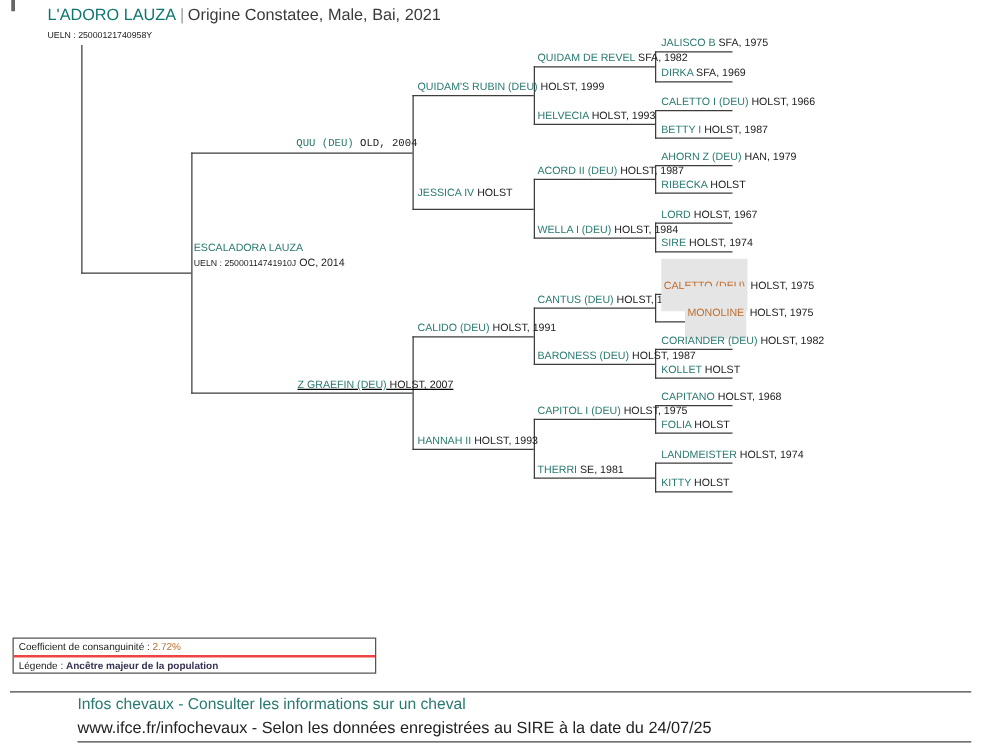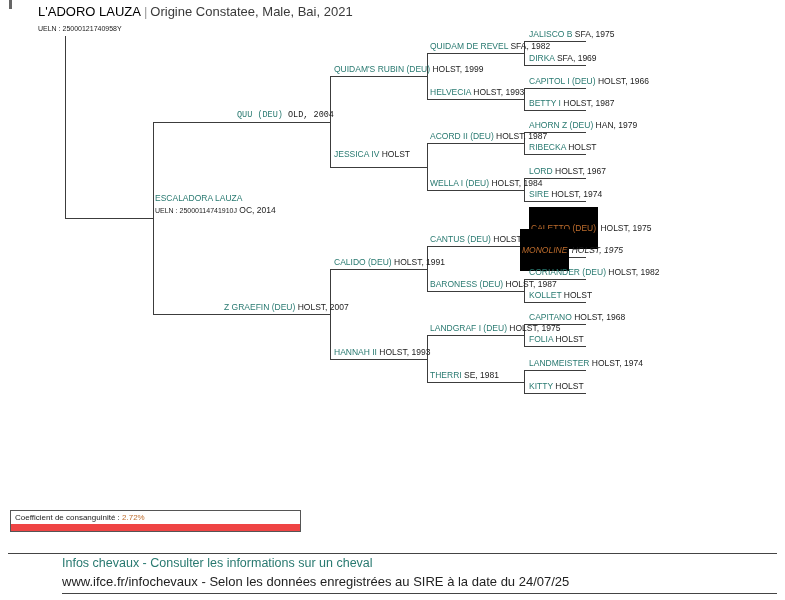--- a/index.html
+++ b/index.html
@@ -2,37 +2,37 @@
 <html><head>
 <meta charset="utf-8">
 <style>
   * { margin:0; padding:0; box-sizing:border-box; }
   html,body { width:785px; height:600px; background:#ffffff; overflow:hidden; }
   body { position:relative; font-family:"Liberation Sans", sans-serif; }
 
   .corner-mark { position:absolute; left:9px; top:0; width:3px; height:9px; background:#666; }
 
   .title { position:absolute; left:38px; top:4px; font-size:13px; color:#3a3a3a; white-space:nowrap; }
-  .t-name { color:#000000; }
+  .t-name { color:#0f766e; }
   .t-sep  { color:#9a9a9a; padding:0 3px; }
   .ueln-top { position:absolute; left:38px; top:25px; font-size:7px; color:#222; }
 
   
   #tree { position:absolute; left:0; top:0; width:785px; height:430px; }
   .hline { position:absolute; height:1px; background:#3c3c3c; }
   .vline { position:absolute; width:1px;  background:#3c3c3c; }
   .nlabel { position:absolute; white-space:nowrap; font-size:8.5px; line-height:12px; }
   .hname { color:#287970; }
-  .hname.hl { color:#bf6d2d; background:#000000; padding:16px 2px; }
+  .hname.hl { color:#bf6d2d; background:#e5e5e5; padding:16px 2px; }
   .hsuffix { color:#1c1c1c; }
   .usmall { font-size:7px; color:#1c1c1c; }
 
   
   .legend-box { position:absolute; left:10px; top:510px; width:291px; border:1px solid #555; background:#fff; font-size:8px; color:#1c1c1c; }
-  .coef-row { padding:2px 4px; border-bottom:7px solid #ef4444; }
+  .coef-row { padding:2px 4px; border-bottom:2px solid #ef4444; }
   .coef-val { color:#bf6d2d; }
   .leg-row { padding:2px 4px 1px 4px; }
   .majeur { color:#3a3153; font-weight:bold; }
   .commun-row { padding:1px 4px 3px 66px; }
   .commun { color:#bf6d2d; background:#f5e3d2; padding:0 2px; }
 
   
   .rule { position:absolute; height:1px; background:#444; }
   .rule1 { left:8px;  top:553px; width:769px; }
   .rule2 { left:62px; top:593px; width:715px; }
@@ -64,21 +64,21 @@
     <div class="vline" style="left: 524px; top: 41px; height: 25px;"></div>
     <div class="nlabel" style="left: 430px; top: 40px;"><span class="hname">QUIDAM DE REVEL</span><span class="hsuffix"> SFA, 1982</span></div>
     <div class="hline" style="left: 524px; top: 41px; width: 62px;"></div>
     <div class="nlabel" style="left: 529px; top: 28px;"><span class="hname">JALISCO B</span><span class="hsuffix"> SFA, 1975</span></div>
     <div class="hline" style="left: 524px; top: 65px; width: 62px;"></div>
     <div class="nlabel" style="left: 529px; top: 52px;"><span class="hname">DIRKA</span><span class="hsuffix"> SFA, 1969</span></div>
     <div class="hline" style="left: 427px; top: 99px; width: 97px;"></div>
     <div class="vline" style="left: 524px; top: 88px; height: 23px;"></div>
     <div class="nlabel" style="left: 430px; top: 86px;"><span class="hname">HELVECIA</span><span class="hsuffix"> HOLST, 1993</span></div>
     <div class="hline" style="left: 524px; top: 88px; width: 62px;"></div>
-    <div class="nlabel" style="left: 529px; top: 75px;"><span class="hname">CAPITOL I (DEU)</span><span class="hsuffix"> HOLST, 1966</span></div>
+    <div class="nlabel" style="left: 529px; top: 75px;"><span class="hname">CALETTO I (DEU)</span><span class="hsuffix"> HOLST, 1966</span></div>
     <div class="hline" style="left: 524px; top: 110px; width: 62px;"></div>
     <div class="nlabel" style="left: 529px; top: 97px;"><span class="hname">BETTY I</span><span class="hsuffix"> HOLST, 1987</span></div>
     <div class="hline" style="left: 330px; top: 167px; width: 97px;"></div>
     <div class="vline" style="left: 427px; top: 143px; height: 48px;"></div>
     <div class="nlabel" style="left: 334px; top: 148px;"><span class="hname">JESSICA IV</span><span class="hsuffix"> HOLST</span></div>
     <div class="hline" style="left: 427px; top: 143px; width: 97px;"></div>
     <div class="vline" style="left: 524px; top: 132px; height: 23px;"></div>
     <div class="nlabel" style="left: 430px; top: 130px;"><span class="hname">ACORD II (DEU)</span><span class="hsuffix"> HOLST, 1987</span></div>
     <div class="hline" style="left: 524px; top: 132px; width: 62px;"></div>
     <div class="nlabel" style="left: 529px; top: 119px;"><span class="hname">AHORN Z (DEU)</span><span class="hsuffix"> HAN, 1979</span></div>
@@ -86,60 +86,64 @@
     <div class="nlabel" style="left: 529px; top: 141px;"><span class="hname">RIBECKA</span><span class="hsuffix"> HOLST</span></div>
     <div class="hline" style="left: 427px; top: 190px; width: 97px;"></div>
     <div class="vline" style="left: 524px; top: 178px; height: 24px;"></div>
     <div class="nlabel" style="left: 430px; top: 177px;"><span class="hname">WELLA I (DEU)</span><span class="hsuffix"> HOLST, 1984</span></div>
     <div class="hline" style="left: 524px; top: 178px; width: 62px;"></div>
     <div class="nlabel" style="left: 529px; top: 165px;"><span class="hname">LORD</span><span class="hsuffix"> HOLST, 1967</span></div>
     <div class="hline" style="left: 524px; top: 201px; width: 62px;"></div>
     <div class="nlabel" style="left: 529px; top: 188px;"><span class="hname">SIRE</span><span class="hsuffix"> HOLST, 1974</span></div>
     <div class="hline" style="left: 153px; top: 314px; width: 177px;"></div>
     <div class="vline" style="left: 330px; top: 269px; height: 91px;"></div>
-    <div class="nlabel" style="left: 224px; top: 301px;"><span class="hname">Z GRAEFIN (DEU)</span><span class="hsuffix"> HOLST, 2007</span></div>
+    <div class="nlabel" style="left: 238px; top: 301px; text-decoration: underline;"><span class="hname">Z GRAEFIN (DEU)</span><span class="hsuffix"> HOLST, 2007</span></div>
     <div class="hline" style="left: 330px; top: 269px; width: 97px;"></div>
     <div class="vline" style="left: 427px; top: 246px; height: 46px;"></div>
     <div class="nlabel" style="left: 334px; top: 256px;"><span class="hname">CALIDO (DEU)</span><span class="hsuffix"> HOLST, 1991</span></div>
     <div class="hline" style="left: 427px; top: 246px; width: 97px;"></div>
     <div class="vline" style="left: 524px; top: 235px; height: 23px;"></div>
     <div class="nlabel" style="left: 430px; top: 233px;"><span class="hname">CANTUS (DEU)</span><span class="hsuffix"> HOLST, 1981</span></div>
     <div class="hline" style="left: 524px; top: 235px; width: 62px;"></div>
     <div class="nlabel" style="left: 529px; top: 222px;"><span class="hname hl">CALETTO (DEU)</span><span class="hsuffix"> HOLST, 1975</span></div>
     <div class="hline" style="left: 524px; top: 257px; width: 62px;"></div>
-    <div class="nlabel" style="left: 520px; top: 244px; font-style: italic;"><span class="hname hl">MONOLINE</span><span class="hsuffix"> HOLST, 1975</span></div>
+    <div class="nlabel" style="left: 548px; top: 244px;"><span class="hname hl">MONOLINE</span><span class="hsuffix"> HOLST, 1975</span></div>
     <div class="hline" style="left: 427px; top: 291px; width: 97px;"></div>
     <div class="vline" style="left: 524px; top: 279px; height: 24px;"></div>
     <div class="nlabel" style="left: 430px; top: 278px;"><span class="hname">BARONESS (DEU)</span><span class="hsuffix"> HOLST, 1987</span></div>
     <div class="hline" style="left: 524px; top: 279px; width: 62px;"></div>
     <div class="nlabel" style="left: 529px; top: 266px;"><span class="hname">CORIANDER (DEU)</span><span class="hsuffix"> HOLST, 1982</span></div>
     <div class="hline" style="left: 524px; top: 302px; width: 62px;"></div>
     <div class="nlabel" style="left: 529px; top: 289px;"><span class="hname">KOLLET</span><span class="hsuffix"> HOLST</span></div>
     <div class="hline" style="left: 330px; top: 359px; width: 97px;"></div>
     <div class="vline" style="left: 427px; top: 335px; height: 48px;"></div>
     <div class="nlabel" style="left: 334px; top: 346px; text-align: right;"><span class="hname">HANNAH II</span><span class="hsuffix"> HOLST, 1993</span></div>
     <div class="hline" style="left: 427px; top: 335px; width: 97px;"></div>
     <div class="vline" style="left: 524px; top: 324px; height: 23px;"></div>
-    <div class="nlabel" style="left: 430px; top: 322px;"><span class="hname">LANDGRAF I (DEU)</span><span class="hsuffix"> HOLST, 1975</span></div>
+    <div class="nlabel" style="left: 430px; top: 322px;"><span class="hname">CAPITOL I (DEU)</span><span class="hsuffix"> HOLST, 1975</span></div>
     <div class="hline" style="left: 524px; top: 324px; width: 62px;"></div>
     <div class="nlabel" style="left: 529px; top: 311px;"><span class="hname">CAPITANO</span><span class="hsuffix"> HOLST, 1968</span></div>
     <div class="hline" style="left: 524px; top: 346px; width: 62px;"></div>
     <div class="nlabel" style="left: 529px; top: 333px;"><span class="hname">FOLIA</span><span class="hsuffix"> HOLST</span></div>
     <div class="hline" style="left: 427px; top: 382px; width: 97px;"></div>
     <div class="vline" style="left: 524px; top: 370px; height: 24px;"></div>
     <div class="nlabel" style="left: 430px; top: 369px;"><span class="hname">THERRI</span><span class="hsuffix"> SE, 1981</span></div>
     <div class="hline" style="left: 524px; top: 370px; width: 62px;"></div>
     <div class="nlabel" style="left: 529px; top: 357px;"><span class="hname">LANDMEISTER</span><span class="hsuffix"> HOLST, 1974</span></div>
     <div class="hline" style="left: 524px; top: 393px; width: 62px;"></div>
     <div class="nlabel" style="left: 529px; top: 380px;"><span class="hname">KITTY</span><span class="hsuffix"> HOLST</span></div>
   </div>
 
 <div class="legend-box">
   <div class="coef-row">
     <span>Coefficient de consanguinité :</span>
     <span class="coef-val">2.72%</span>
   </div>
+  <div class="leg-row">
+    <span>Légende :</span>
+    <span class="majeur">Ancêtre majeur de la population</span>
+  </div>
 </div>
 
 <div class="rule rule1"></div>
 <div class="footer-line1">Infos chevaux - Consulter les informations sur un cheval</div>
 <div class="footer-line2">www.ifce.fr/infochevaux - Selon les données enregistrées au SIRE à la date du 24/07/25</div>
 <div class="rule rule2"></div>
 
 </body></html>

